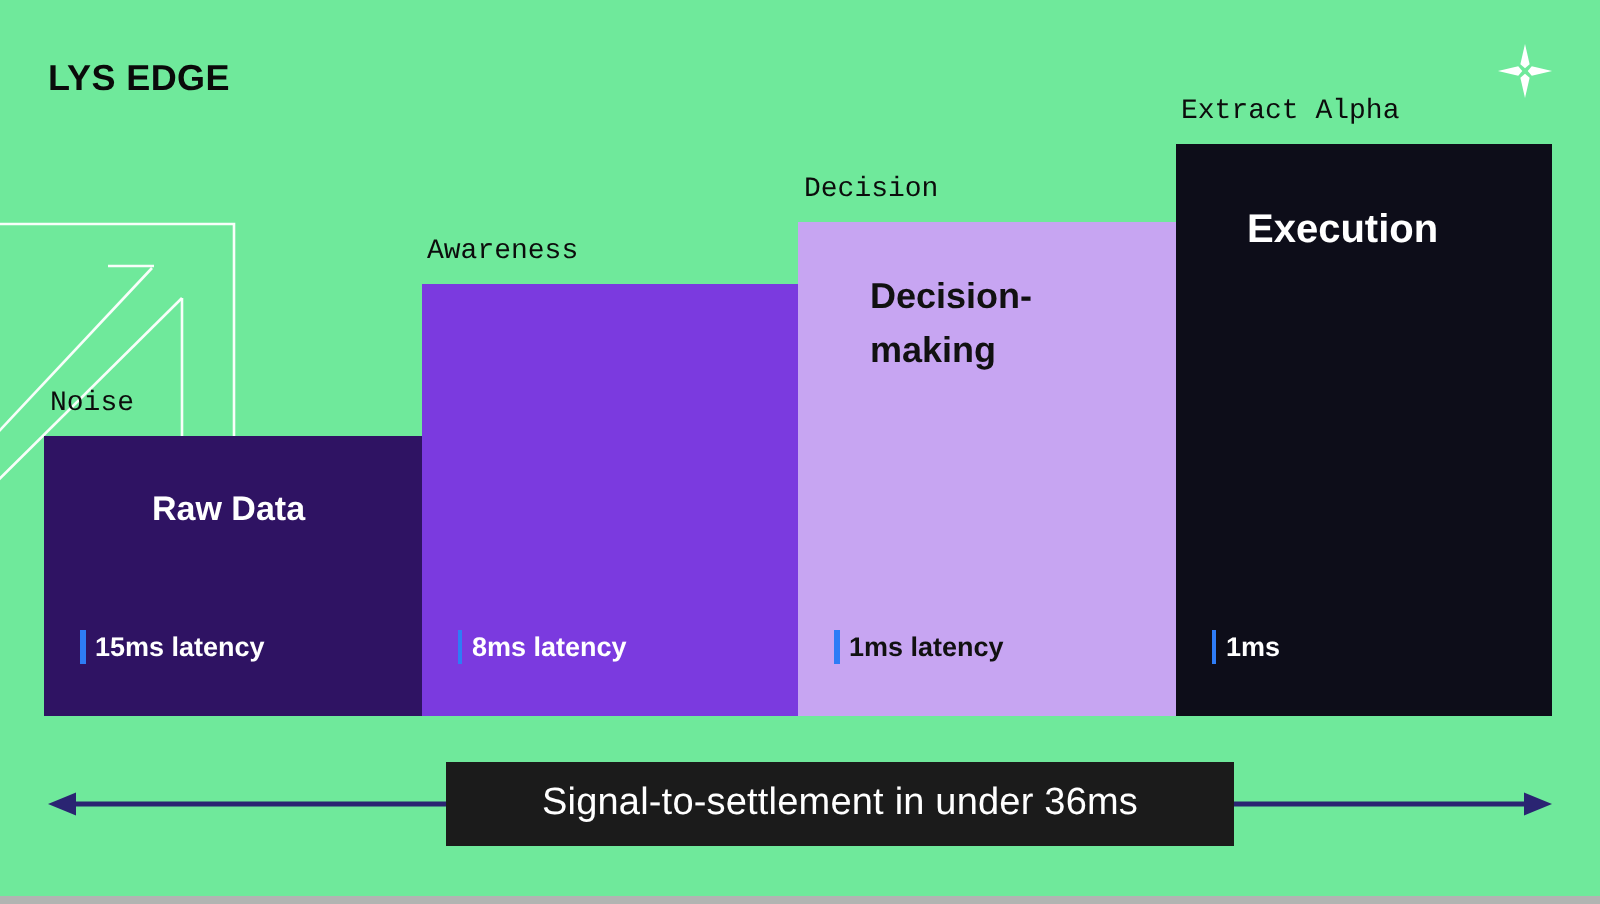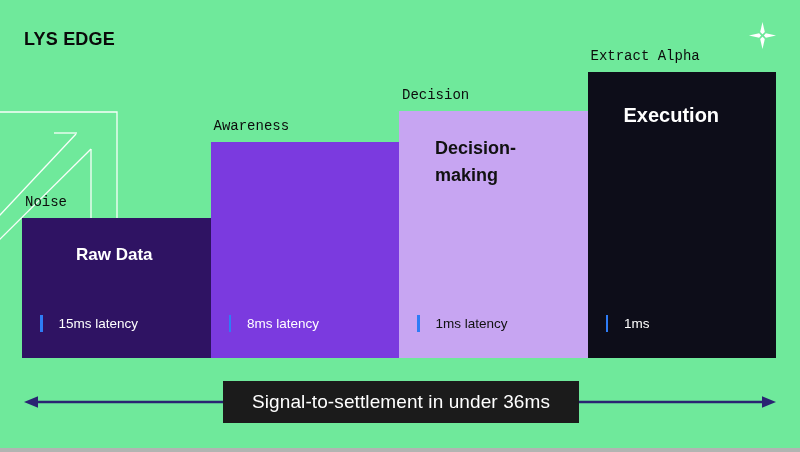--- a/index.html
+++ b/index.html
@@ -27,27 +27,27 @@
     font-size:14px;font-weight:500;color:#0c0c0c;white-space:nowrap;font-family:Liberation Mono, monospace;
   }
   .title{
     padding:24px 16px 0 18px;font-weight:700;line-height:1.5;font-size:18px;margin-left:18px;
   }
   .stage:nth-child(1) .title{font-size:17px;padding-left:36px;}
   .stage:nth-child(4) .title{font-size:20px;padding-top:28px;}
   .stage:nth-child(5) .title{font-size:23px;padding-top:30px;}
   .latency{
     position:absolute;left:18px;bottom:26px;
-    display:flex;align-items:center;gap:16px;font-size:13.5px;font-weight:400;
+    display:flex;align-items:center;gap:5px;font-size:13.5px;font-weight:700;
   }
   .tick{display:inline-block;width:2.5px;height:17px;background:var(--tick,#2E7CF6);}
 
   .arrow-svg{position:absolute;left:0;top:393px;width:800px;height:18px;z-index:2;}
   .banner{
-    position:absolute;left:223px;top:381px;width:356px;height:42px;z-index:3;
+    position:absolute;left:223px;top:381px;width:394px;height:42px;z-index:3;
     background:var(--banner,#1B1B1B);color:#fff;
     display:flex;align-items:center;justify-content:center;
     font-size:19px;font-weight:500;letter-spacing:.1px;
   }
   .bottom-strip{position:absolute;left:0;bottom:0;width:800px;height:4px;background:var(--strip,#B2B4B2);z-index:4;}
 </style>
 </head>
 <body style="--bg: #6FE99B; --tick: #2E7CF6; --arrow: #2A2472; --banner: #1B1B1B; --strip: #B2B4B2;">
 
 <div class="logo">LYS EDGE</div>

